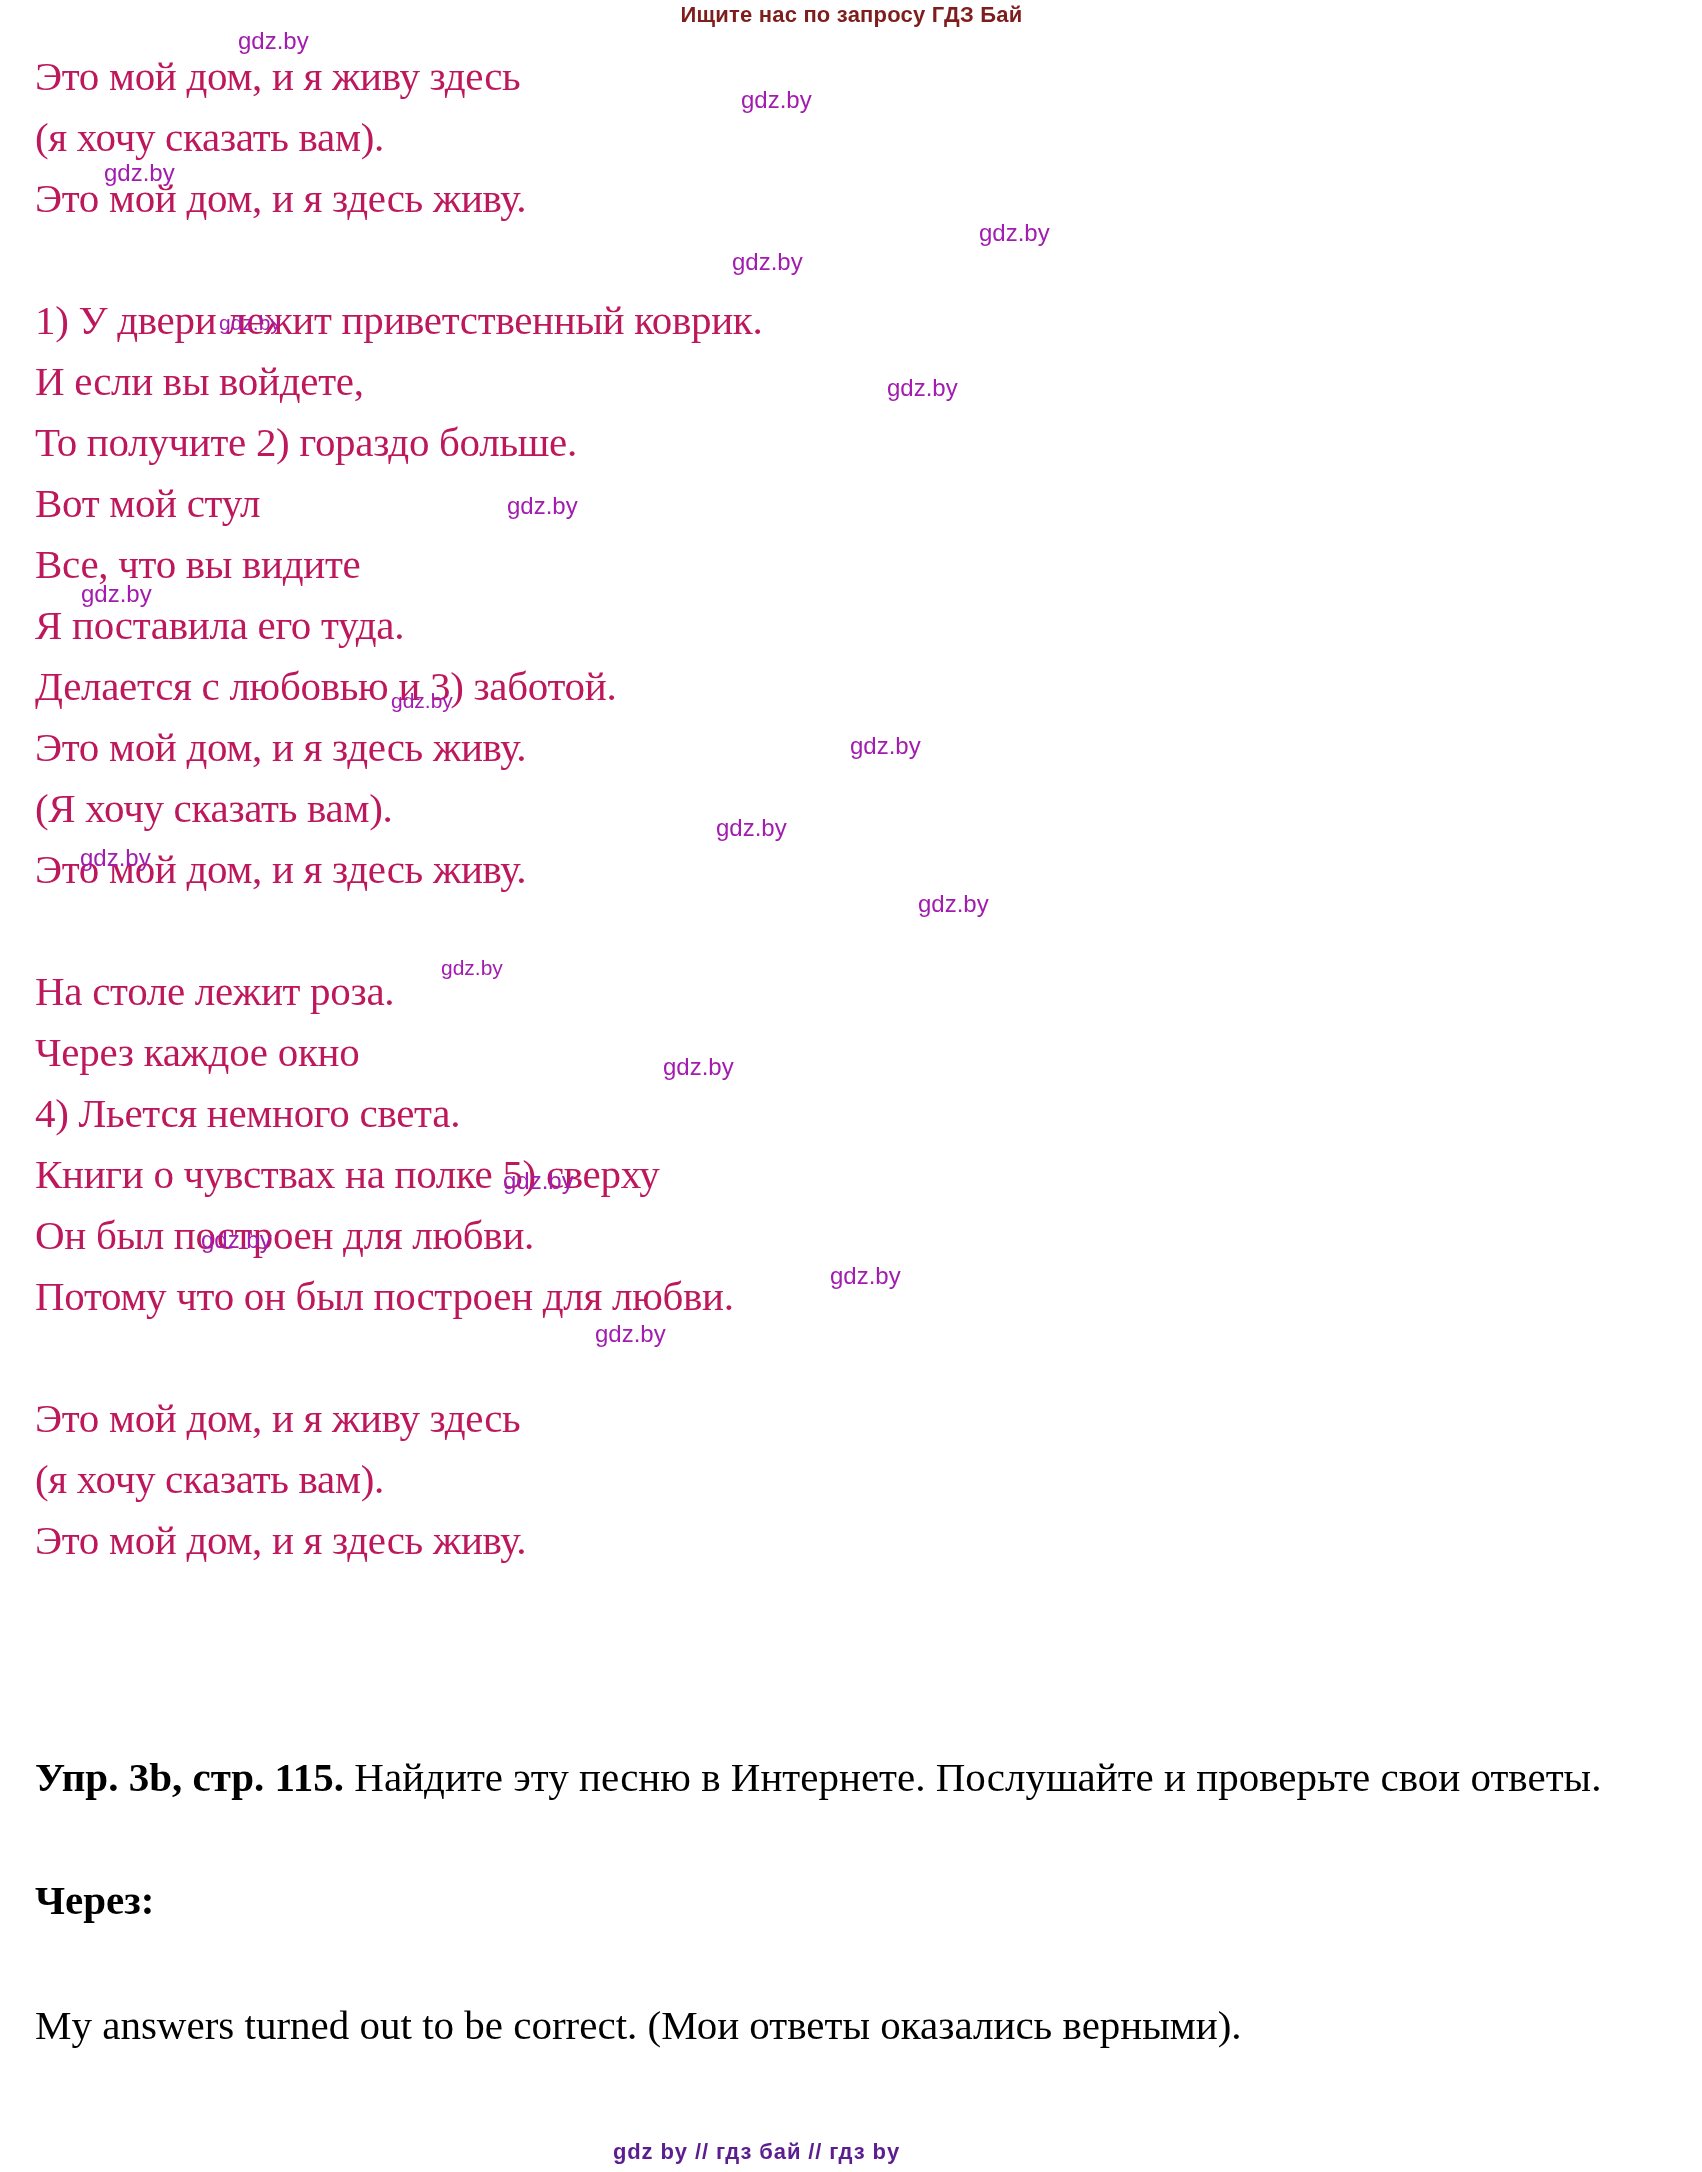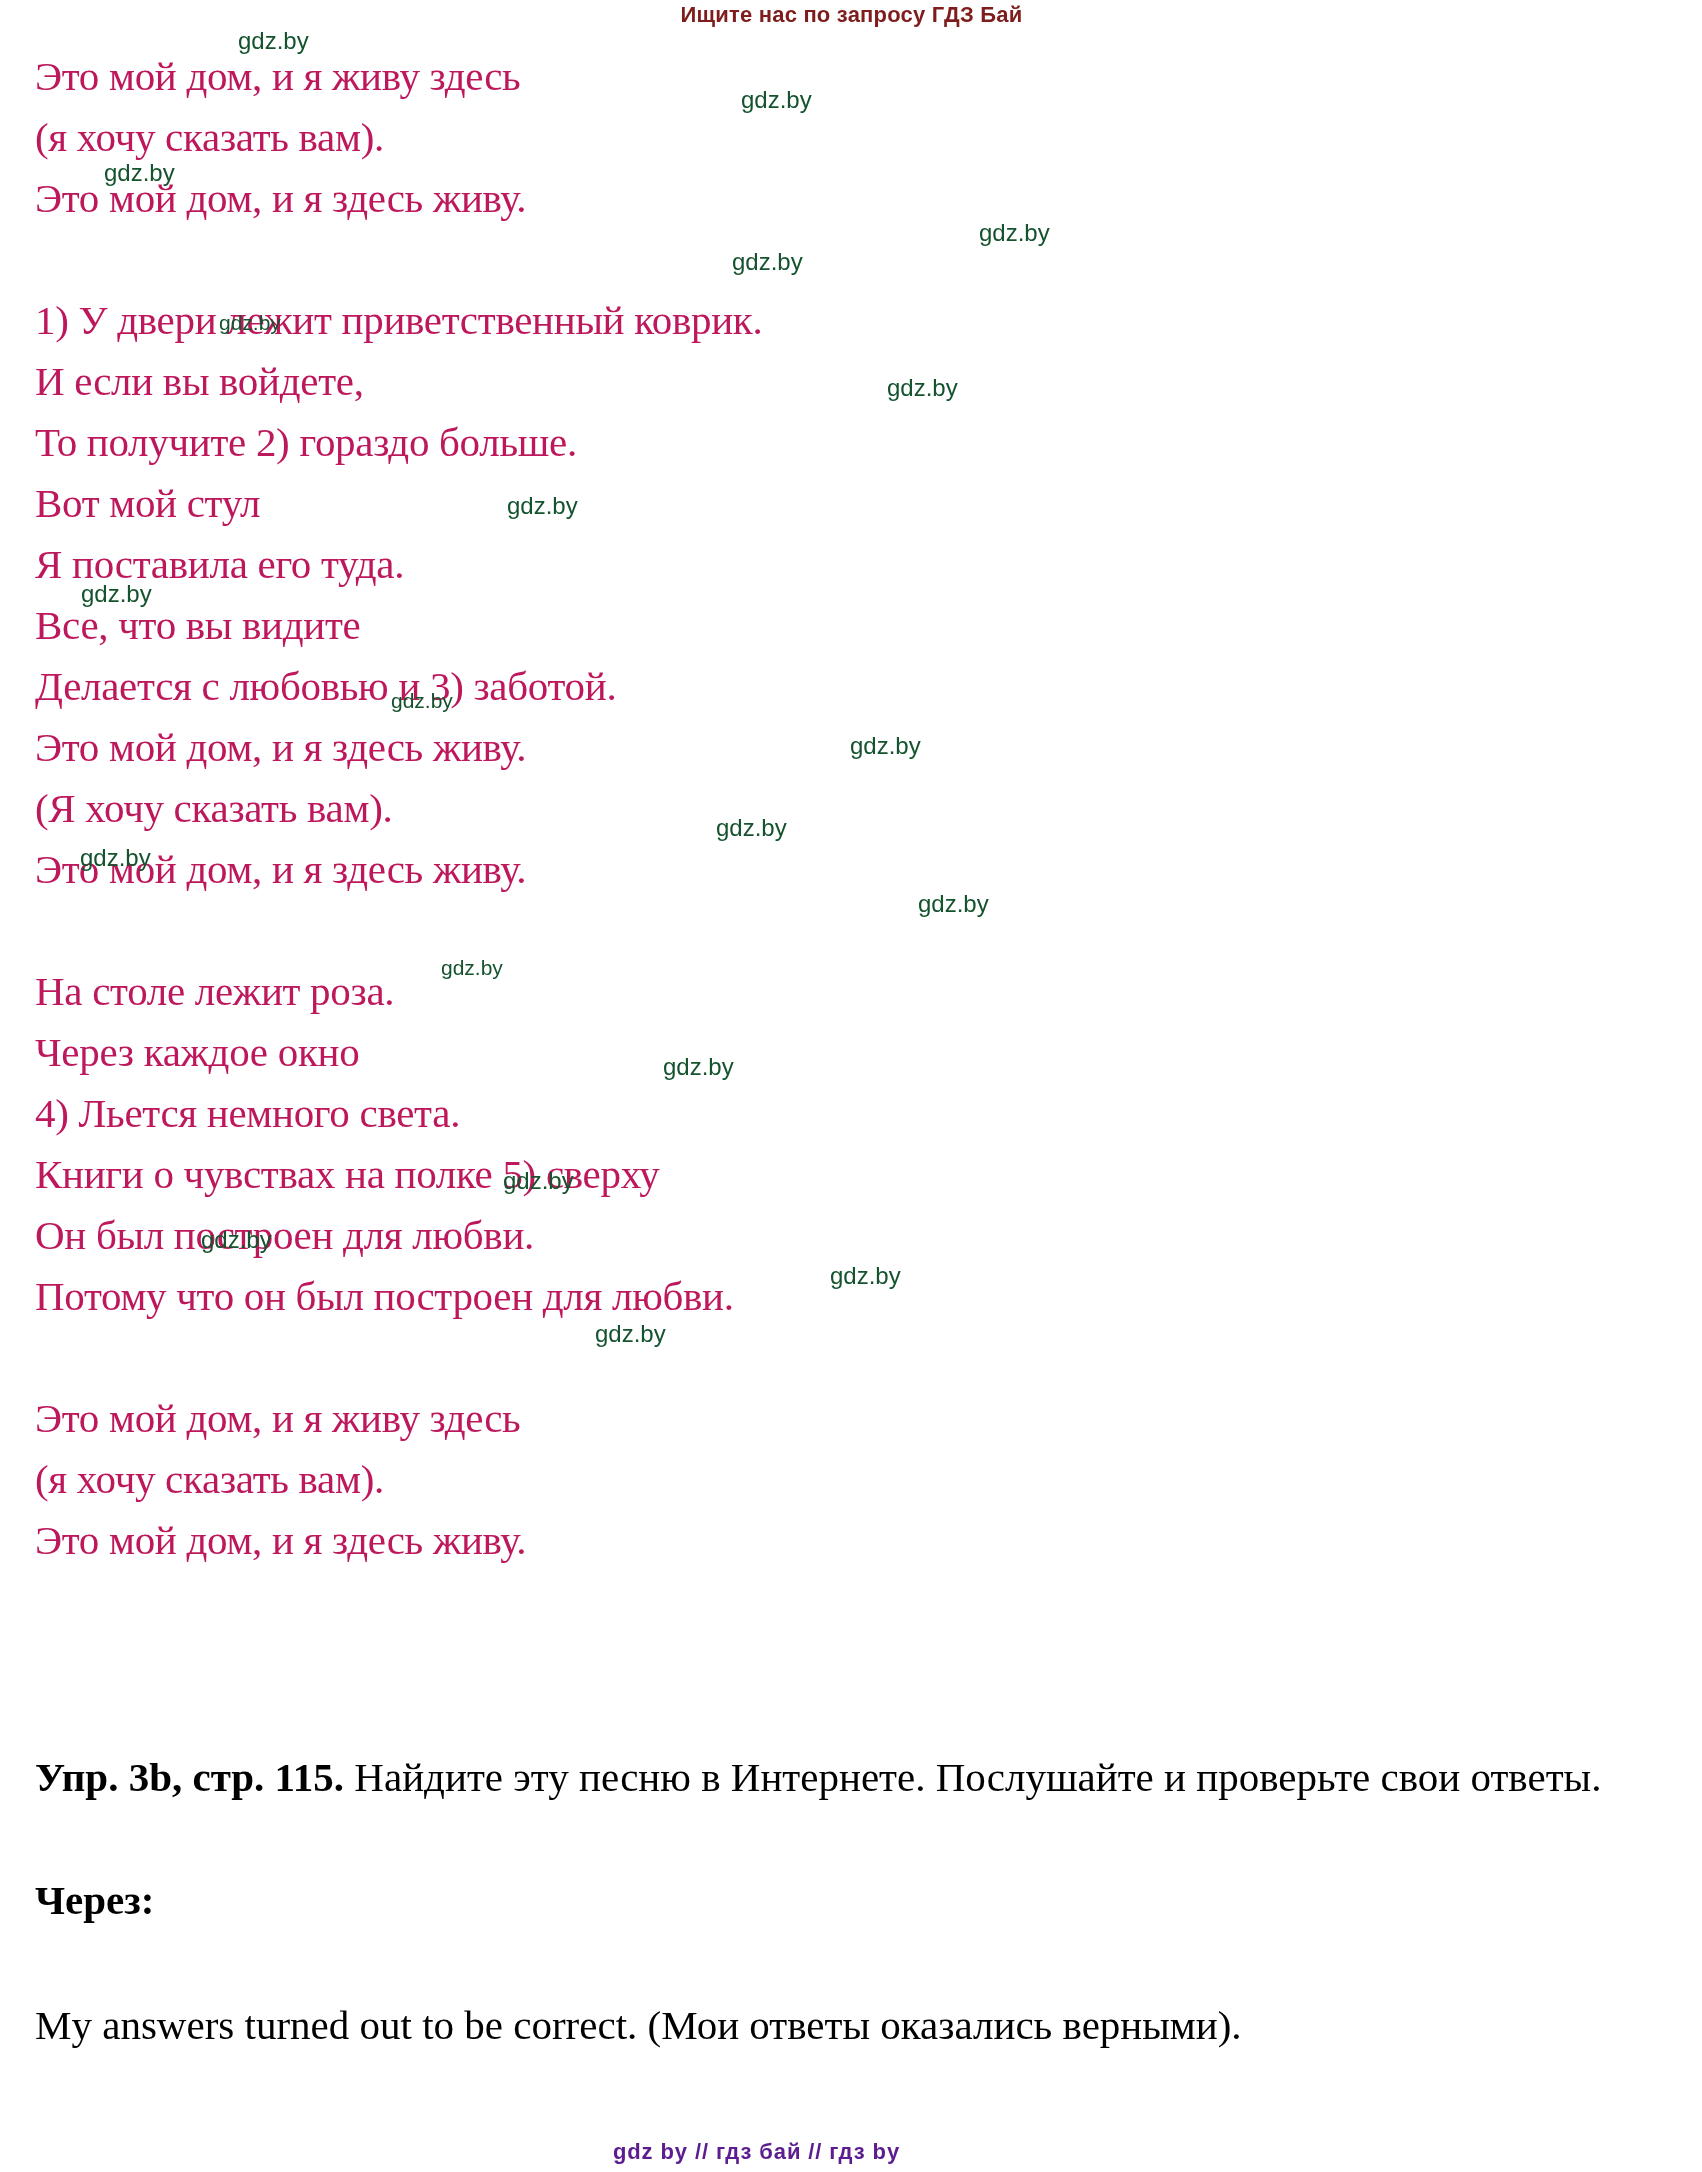--- a/index.html
+++ b/index.html
@@ -27,21 +27,21 @@
     font-size: 22px;
     font-weight: bold;
     color: #22c435;
     letter-spacing: 0.2px;
   }
 
   
   .wm {
     position: absolute;
     font-family: "Liberation Sans", "DejaVu Sans", sans-serif;
-    color: #14532d;
+    color: #a21caf;
     white-space: nowrap;
     pointer-events: none;
   }
 
   
   .content {
     position: absolute;
     left: 35px;
     top: 46px;
     width: 1632px;
@@ -106,22 +106,22 @@
       <div class="line">Это мой дом, и я здесь живу.</div>
     </div>
 
     <div class="stanza-gap"></div>
 
     <div>
       <div class="line">1) У двери лежит приветственный коврик.</div>
       <div class="line">И если вы войдете,</div>
       <div class="line">То получите 2) гораздо больше.</div>
       <div class="line">Вот мой стул</div>
+      <div class="line">Все, что вы видите</div>
       <div class="line">Я поставила его туда.</div>
-      <div class="line">Все, что вы видите</div>
       <div class="line">Делается с любовью и 3) заботой.</div>
       <div class="line">Это мой дом, и я здесь живу.</div>
       <div class="line">(Я хочу сказать вам).</div>
       <div class="line">Это мой дом, и я здесь живу.</div>
     </div>
 
     <div class="stanza-gap"></div>
 
     <div>
       <div class="line">На столе лежит роза.</div>

